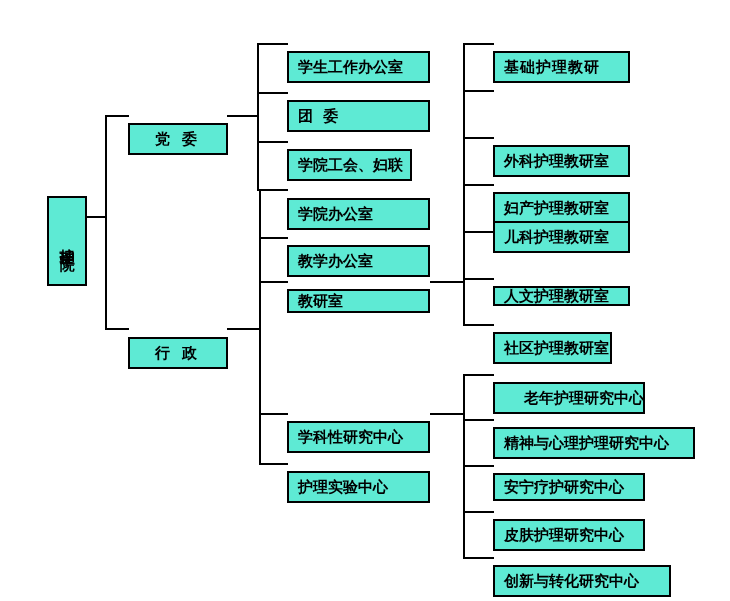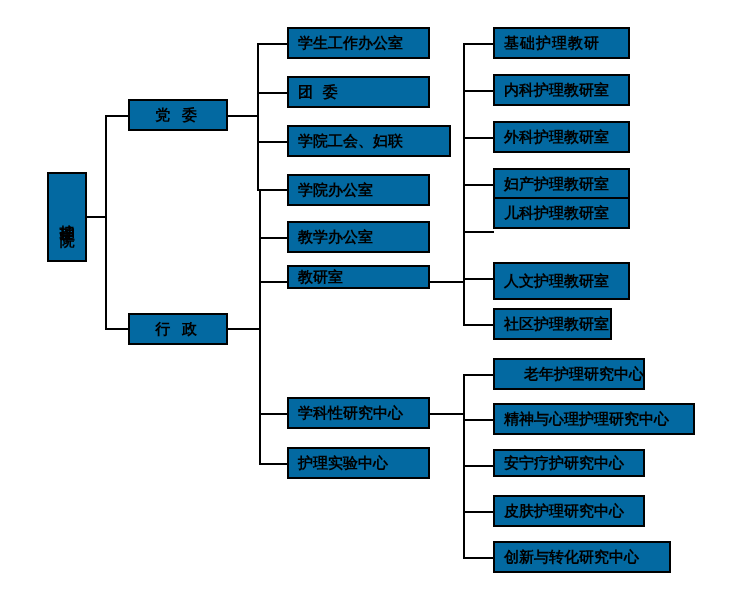--- a/index.html
+++ b/index.html
@@ -15,32 +15,33 @@
     position: relative;
     width: 730px;
     height: 601px;
     background: #ffffff;
     overflow: hidden;
   }
   .node {
     position: absolute;
     box-sizing: border-box;
     border: 2px solid #000000;
-    background: #0369a1;
+    background: #5eead4;
     display: flex;
     align-items: center;
     justify-content: flex-start;
-    font-family: Liberation Serif, serif;
+    font-family: Liberation Sans, sans-serif;
     font-size: 15px;
     font-weight: 700;
     color: #000000;
     line-height: 1.1;
     letter-spacing: 0px;
     white-space: nowrap;
     z-index: 3;
+    margin-top: 24px;
   }
   .node.pad-left {
     padding-left: 9px;
   }
   .node.center {
     justify-content: center;
   }
   
   .node.vertical {
     writing-mode: vertical-rl;
@@ -114,34 +115,33 @@
   <div class="line h" style="left:463px; top:511px; width:31px;"></div>
   <div class="line h" style="left:463px; top:557px; width:31px;"></div>
 
   <div class="node vertical" style="left:47px; top:172px; width:40px; height:90px;">护理学院</div>
 
   <div class="node center" style="left:128px; top:313px; width:100px; height:32px; letter-spacing:4px;">行 政</div>
   <div class="node center" style="left:128px; top:99px; width:100px; height:32px; letter-spacing:4px;">党 委</div>
 
   <div class="node pad-left" style="left:287px; top:27px; width:143px; height:32px;">学生工作办公室</div>
   <div class="node pad-left" style="left:287px; top:76px; width:143px; height:32px; letter-spacing:3px;">团 委</div>
-  <div class="node pad-left" style="left:287px; top:125px; width:164px; height:32px;">学院工会、妇联</div>
+  <div class="node pad-left" style="left:287px; top:125px; width:125px; height:32px;">学院工会、妇联</div>
   <div class="node pad-left" style="left:287px; top:174px; width:143px; height:32px;">学院办公室</div>
 
   <div class="node pad-left" style="left:287px; top:221px; width:143px; height:32px;">教学办公室</div>
   <div class="node pad-left" style="left:287px; top:265px; width:143px; height:24px;">教研室</div>
   <div class="node pad-left" style="left:287px; top:397px; width:143px; height:32px;">学科性研究中心</div>
   <div class="node pad-left" style="left:287px; top:447px; width:143px; height:32px;">护理实验中心</div>
 
   <div class="node pad-left" style="left:493px; top:27px; width:137px; height:32px; letter-spacing:1px;">基础护理教研</div>
-  <div class="node pad-left" style="left:493px; top:74px; width:137px; height:32px;">内科护理教研室</div>
   <div class="node pad-left" style="left:493px; top:121px; width:137px; height:32px;text-align:right;">外科护理教研室</div>
   <div class="node pad-left" style="left:493px; top:168px; width:137px; height:32px;">妇产护理教研室</div>
   <div class="node pad-left" style="left:493px; top:197px; width:137px; height:32px;">儿科护理教研室</div>
-  <div class="node pad-left" style="left:493px; top:262px; width:137px; height:38px;">人文护理教研室</div>
+  <div class="node pad-left" style="left:493px; top:262px; width:137px; height:20px;">人文护理教研室</div>
   <div class="node pad-left" style="left:493px; top:308px; width:119px; height:32px;">社区护理教研室</div>
 
   <div class="node pad-left" style="left:493px; top:358px; width:152px; height:32px;padding-left:29px;">老年护理研究中心</div>
   <div class="node pad-left" style="left:493px; top:403px; width:202px; height:32px;">精神与心理护理研究中心</div>
   <div class="node pad-left" style="left:493px; top:449px; width:152px; height:28px;">安宁疗护研究中心</div>
   <div class="node pad-left" style="left:493px; top:495px; width:152px; height:32px;">皮肤护理研究中心</div>
   <div class="node pad-left" style="left:493px; top:541px; width:178px; height:32px;">创新与转化研究中心</div>
 
 </div>
 

